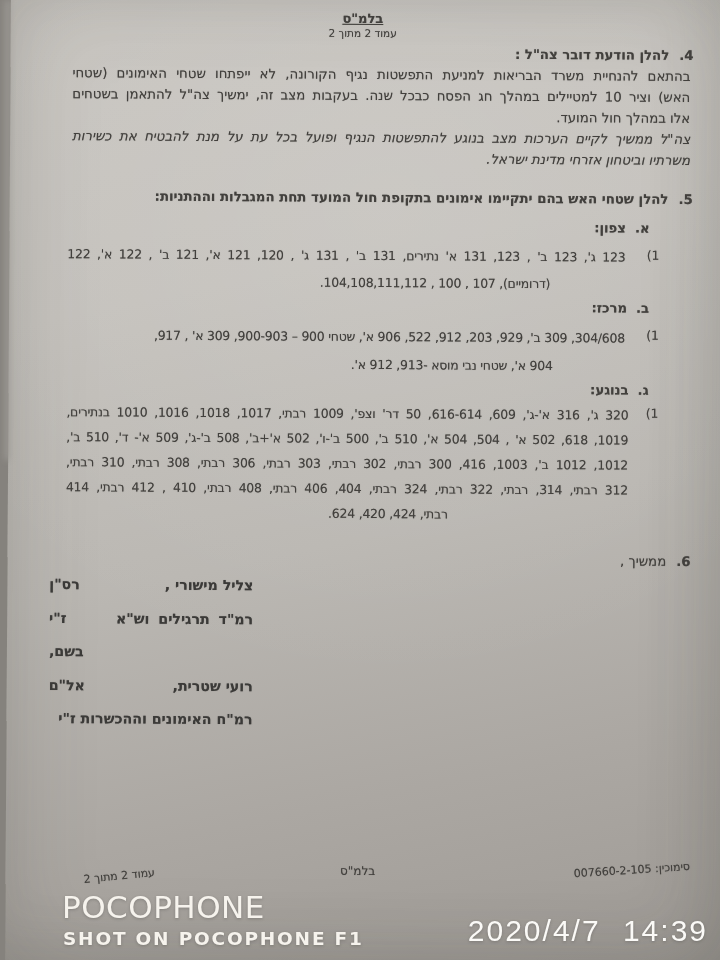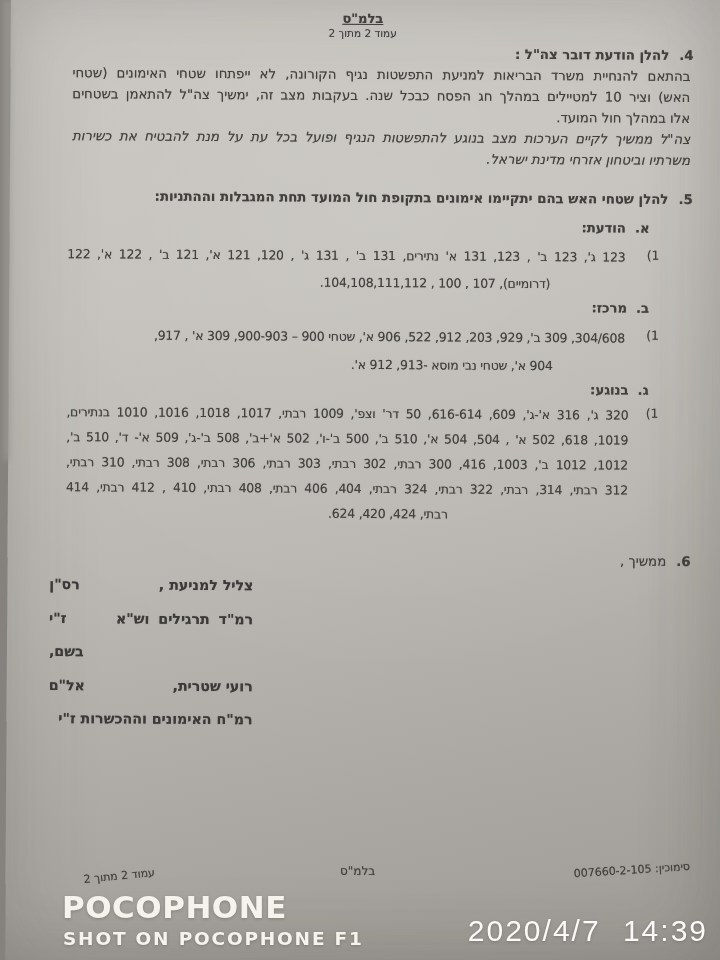--- a/index.html
+++ b/index.html
@@ -42,21 +42,21 @@
   .list-txt .j{text-align:justify;text-align-last:justify;}
   .list-marker{font-size:12.4px;}
   .sub-head{display:flex;gap:9px;font-weight:bold;font-size:13.2px;}
   .sig{direction:rtl;}
   .sig-row{display:flex;justify-content:space-between;direction:rtl;
     font-weight:bold;font-size:14.2px;line-height:19px;margin-bottom:14.5px;color:#3b3a38;}
   .sig-row.left-only{justify-content:flex-end;}
   .footer-small{font-size:11px;}
   
   .wm{position:absolute;color:#f6f3ed;text-shadow:0 1px 3px rgba(40,40,40,0.25);}
-  .wm-brand{left:62px;top:889px;font-size:31px;font-weight:bold;letter-spacing:0.5px;}
+  .wm-brand{left:62px;top:889px;font-size:31px;font-weight:normal;letter-spacing:0.5px;}
   .wm-caption{left:63px;top:928px;font-size:18.5px;font-weight:600;letter-spacing:1.8px;}
   .wm-time{right:12px;top:914px;font-size:30px;letter-spacing:2px;word-spacing:12px;
     direction:ltr;font-family:Liberation Sans, sans-serif;color:#fbfaf7;}
 </style>
 </head>
 <body>
 
 <div class="paper">
   <div class="content">
 
@@ -77,21 +77,21 @@
       <div class="i">משרתיו וביטחון אזרחי מדינת ישראל.</div>
     </div>
 
     <div class="abs head-row" style="top:190px;right:29px;">
       <span class="num" dir="ltr">.5</span>
       <span class="b">להלן שטחי האש בהם יתקיימו אימונים בתקופת חול המועד תחת המגבלות וההתניות:</span>
     </div>
 
     <div class="abs sub-head" style="top:219px;right:72px;">
       <span>א.</span>
-      <span>הודעת:</span>
+      <span>צפון:</span>
     </div>
     <div class="abs list-marker" dir="ltr" style="top:246px;right:62px;">(1</div>
     <div class="abs list-txt" style="top:243px;right:96px;width:558px;">
       <div class="j">123 ג', 123 ב' , 123, 131 א' נתירים, 131 ב' , 131 ג' , 120, 121 א', 121 ב' , 122 א', 122</div>
       <div style="padding-left:0;padding-right:75px;">(דרומיים), 107 , 100 , 104,108,111,112.</div>
     </div>
 
     <div class="abs sub-head" style="top:299px;right:72px;">
       <span>ב.</span>
       <span>מרכז:</span>
@@ -115,21 +115,21 @@
       <div style="padding-right:180px;">רבתי, 424, 420, 624.</div>
     </div>
 
     <div class="abs head-row" style="top:552px;right:29px;">
       <span class="num" dir="ltr">.6</span>
       <span>ממשיך ,</span>
     </div>
 
     <div class="abs sig" style="top:577px;left:50px;width:204px;">
       <div class="sig-row">
-        <span>צליל למניעת ,</span>
+        <span>צליל מישורי ,</span>
         <span>רס"ן</span>
       </div>
       <div class="sig-row">
         <span style="word-spacing:4px;">רמ"ד תרגילים וש"א</span>
         <span>ז"י</span>
       </div>
       <div class="sig-row left-only">
         <span>בשם,</span>
       </div>
       <div class="sig-row">

